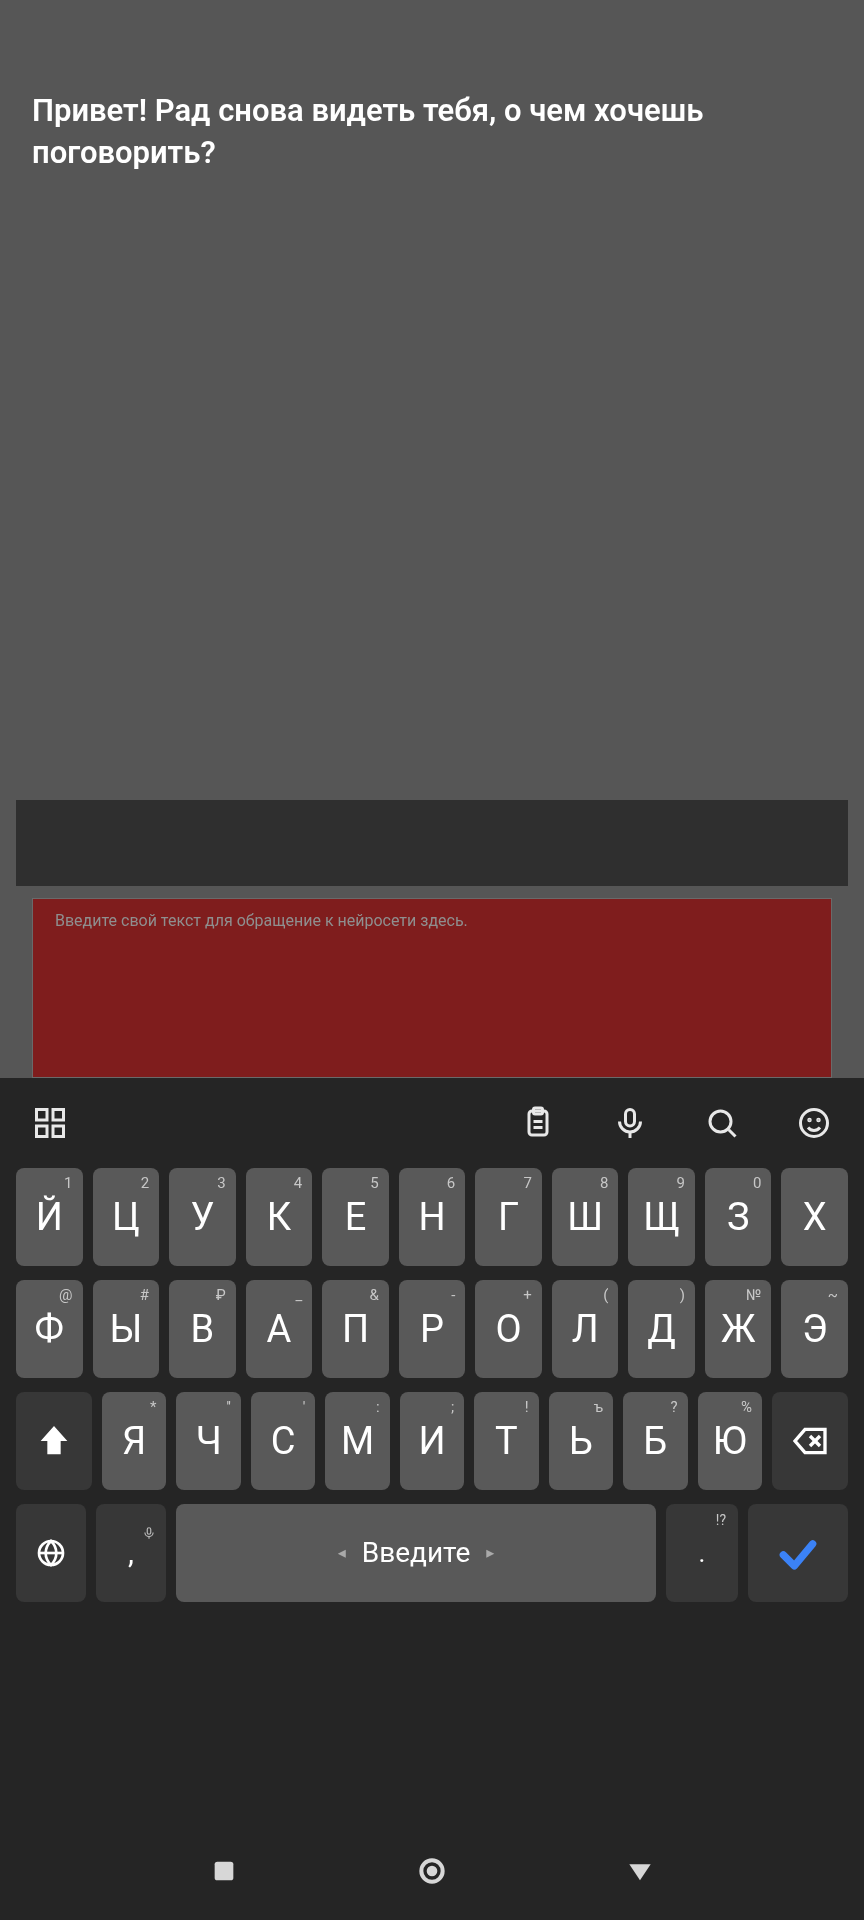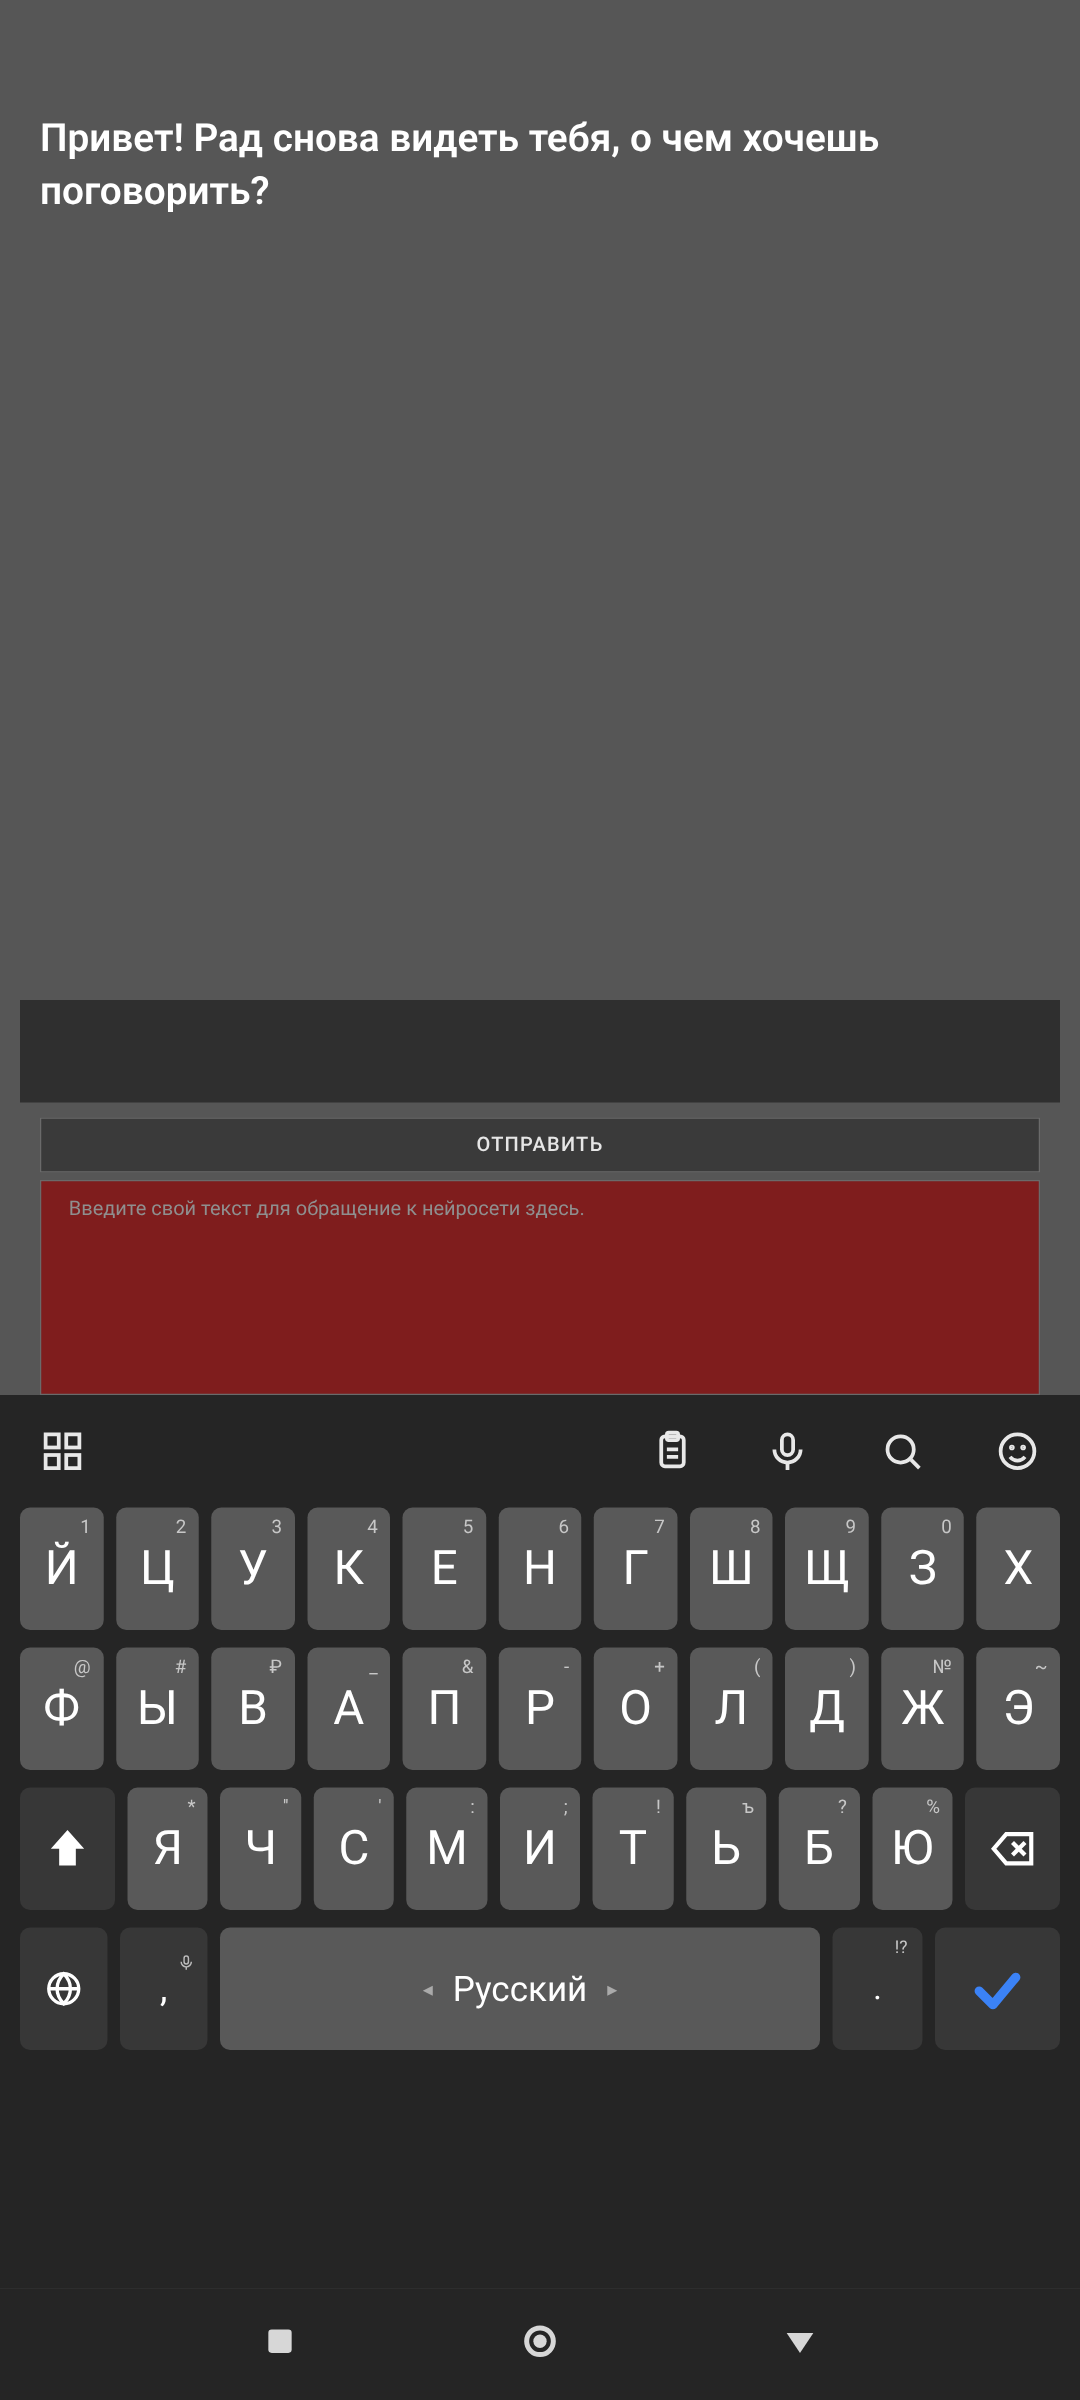--- a/index.html
+++ b/index.html
@@ -168,23 +168,20 @@
 <body>
 
 <div class="app">
 
   <div class="chat-area">
     <div>Привет! Рад снова видеть тебя, о чем хочешь поговорить?</div>
   </div>
 
   <div class="dark-strip"></div>
 
-  <div class="send-btn">
-    <span>ОТПРАВИТЬ</span>
-  </div>
 
   <div class="text-input">
     <span>Введите свой текст для обращение к нейросети здесь.</span>
   </div>
 
   <div class="gap-above-kbd"></div>
 
   <div class="keyboard">
 
     <div class="kbd-toolbar">
@@ -390,21 +387,21 @@
         <div class="key key-dark key-comma">
           <span class="mic-mini"><svg viewBox="0 0 24 24">
                 <rect x="9" y="3" width="6" height="11" rx="3"></rect>
                 <path d="M5 11a7 7 0 0 0 14 0"></path>
                 <line x1="12" y1="18" x2="12" y2="22"></line>
               </svg></span>
           <span>,</span>
         </div>
         <div class="key key-space">
           <span class="tri">◂</span>
-          <span>Русский</span>
+          <span>Введите</span>
           <span class="tri">▸</span>
         </div>
         <div class="key key-dark key-dot">
           <span class="super">!?</span>
           <span>.</span>
         </div>
         <div class="key key-dark key-enter">
           <svg viewBox="0 0 24 24">
               <polyline points="4 13 10 19 20 7"></polyline>
             </svg>

